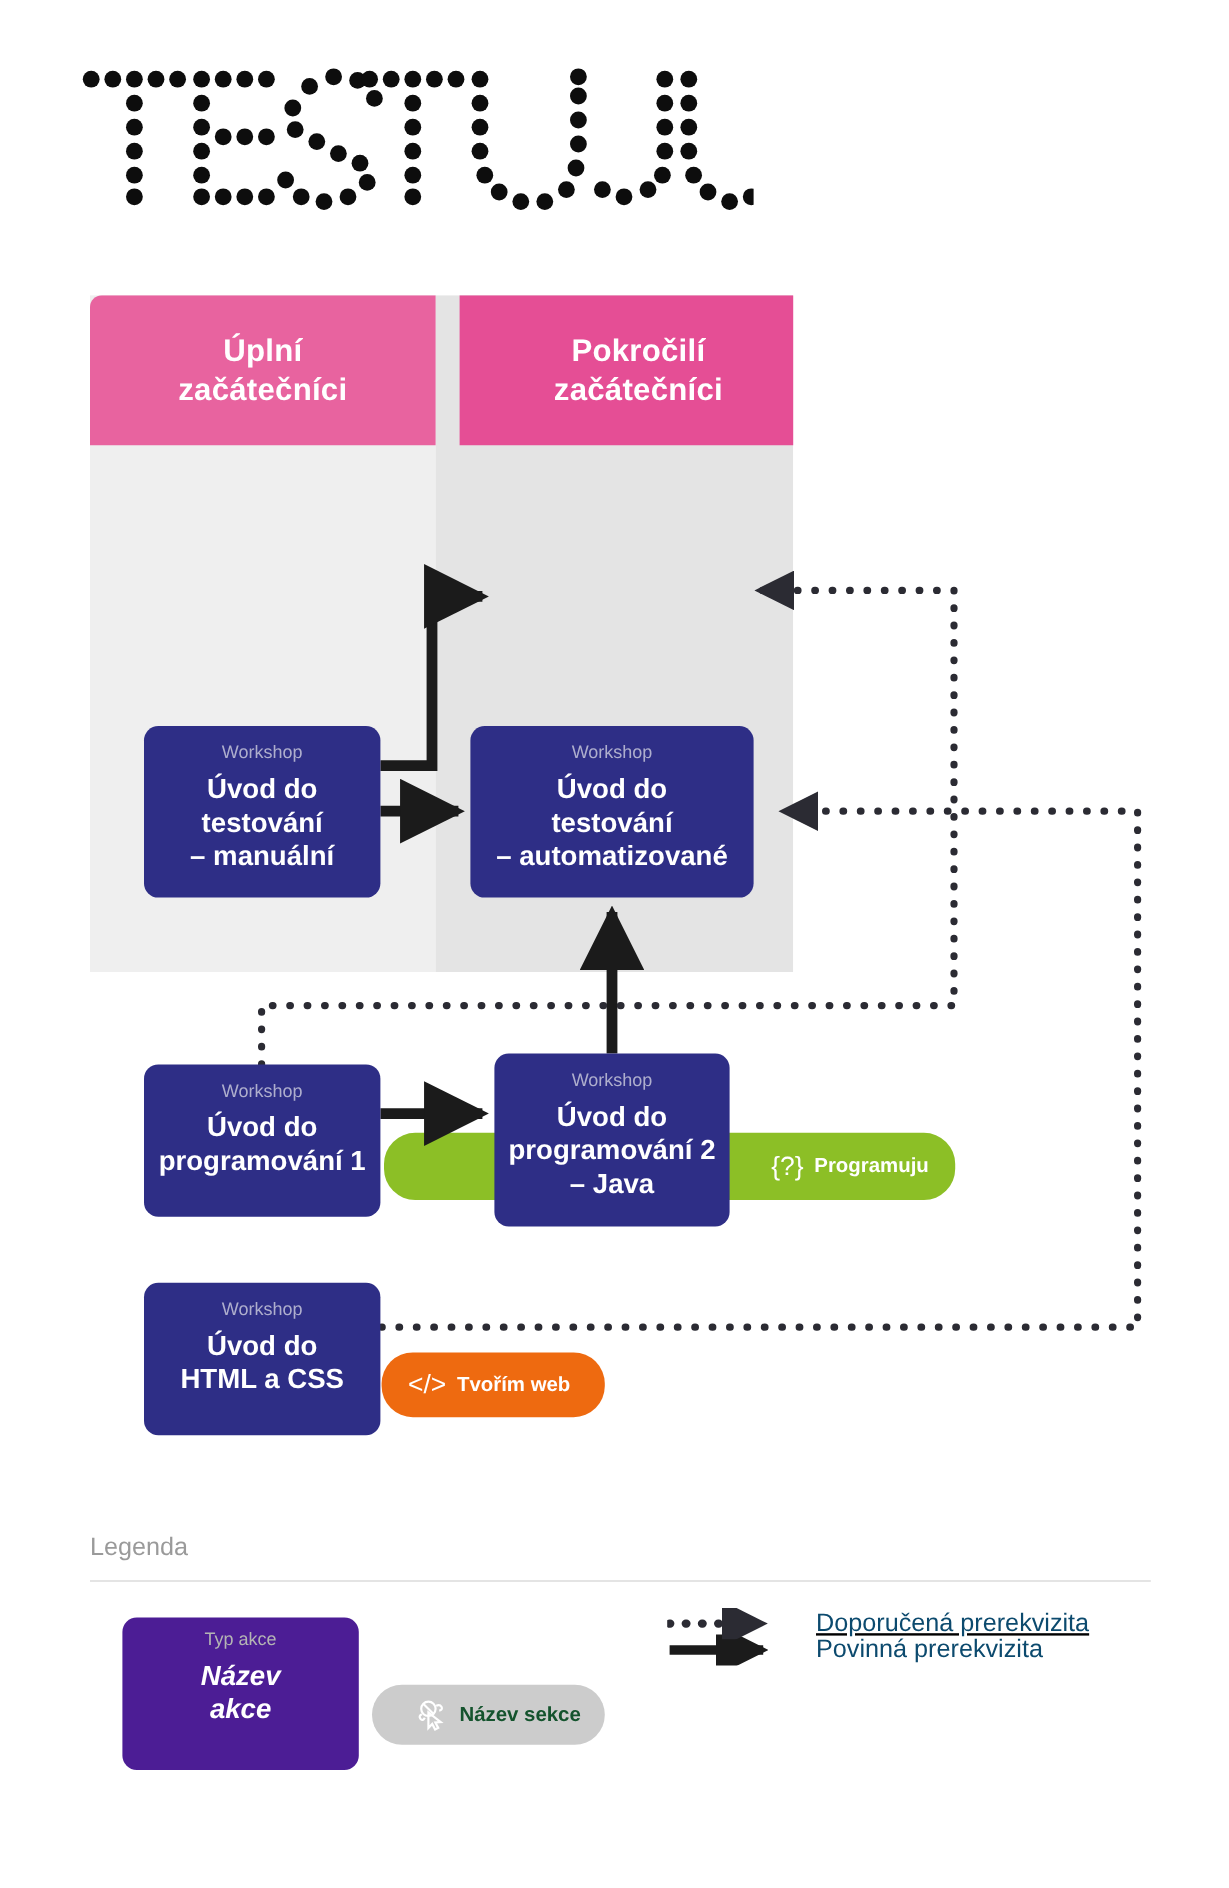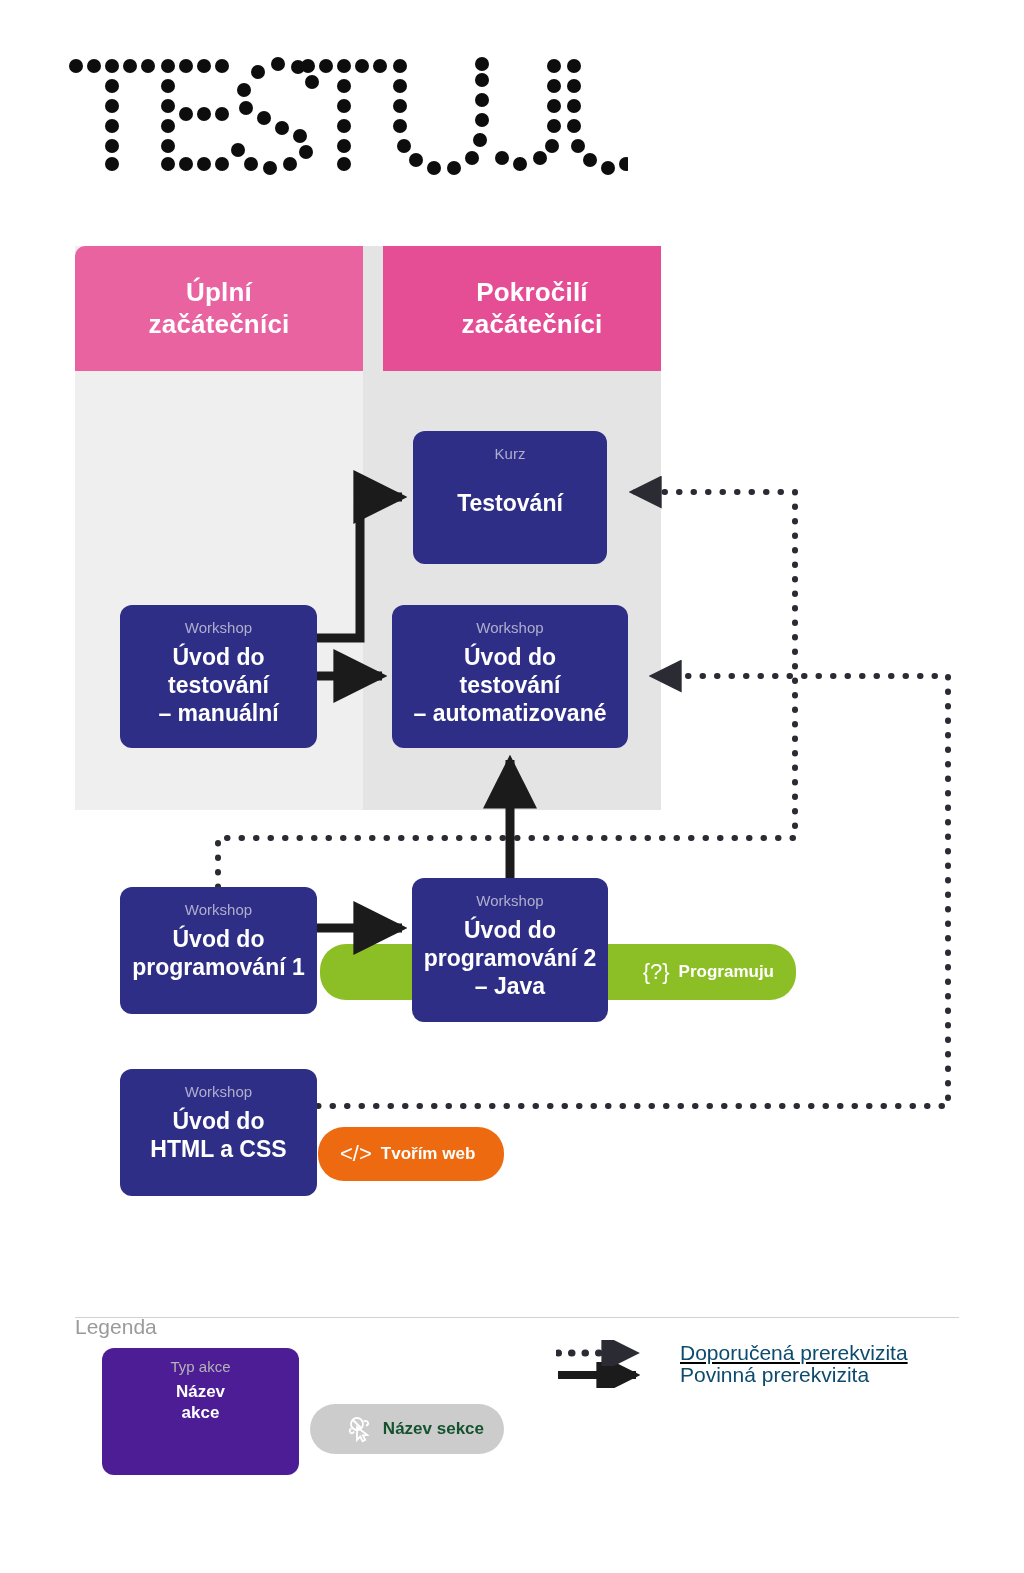--- a/index.html
+++ b/index.html
@@ -66,33 +66,33 @@
   .badge-orange { left: 318px; top: 1127px; width: 186px; height: 54px; background: #ee6a10;
                   justify-content: flex-start; padding-left: 22px; }
   .badge-green  .sico { margin-left: 0; }
 
   
   .wires { position: absolute; left: 0; top: 0; width: 1024px; height: 1573px; z-index: 4; }
 
   
   .legend-title {
     position: absolute; left: 75px; top: 1278px;
-    font-size: 21px; color: #9a9a9a; margin-top: 37px;
+    font-size: 21px; color: #9a9a9a;
   }
   .legend-rule {
     position: absolute; left: 75px; top: 1317px; width: 884px; height: 1px;
     background: #d2d2d2;
   }
   .leg-card {
     position: absolute; left: 102px; top: 1348px; width: 197px; height: 127px;
     background: #4c1d95; border-radius: 12px; color: #fff; text-align: center;
     display: flex; flex-direction: column; align-items: center; padding-top: 9px; z-index: 6;
   }
   .leg-card .type  { font-size: 15px; color: #b4b4b4; line-height: 1.35; margin-bottom: 5px; }
-  .leg-card .title { font-size: 17px; font-weight: 700; line-height: 1.22; }
+  .leg-card .title { font-size: 23px; font-weight: 700; line-height: 1.22; font-style: italic; }
   .leg-badge {
     position: absolute; left: 310px; top: 1404px; width: 194px; height: 50px;
     background: #cccccc; border-radius: 25px; z-index: 3;
     display: flex; align-items: center; justify-content: flex-end; padding-right: 20px;
     color: #14532d; font-size: 17px; font-weight: 600;
   }
   .leg-badge .sico { margin-right: 8px; display: flex; }
 
   .leg-row { position: absolute; display: flex; align-items: center; }
   .leg-row .ltext { font-size: 21px; color: #0c4a6e; margin-left: 24px; white-space: nowrap; }
@@ -240,24 +240,20 @@
 
     <path d="M510,878 L510,760" fill="none" stroke="#1b1b1b" stroke-width="9" marker-end="url(#ah)"></path>
 
     <path d="M317,928 L402,928" fill="none" stroke="#1b1b1b" stroke-width="9" marker-end="url(#ah)"></path>
 
     <path d="M218,887 L218,838 L795,838 L795,492 L632,492" fill="none" stroke="#2b2b33" stroke-width="6" stroke-linecap="round" stroke-dasharray="0.5 14" marker-end="url(#ahd)"></path>
 
     <path d="M318,1106 L948,1106 L948,676 L652,676" fill="none" stroke="#2b2b33" stroke-width="6" stroke-linecap="round" stroke-dasharray="0.5 14" marker-end="url(#ahd)"></path>
   </svg>
 
-  <div class="card c-kurz">
-    <span class="type">Kurz</span>
-    <span class="title" style="white-space:pre-line">Testování</span>
-  </div>
   <div class="card c-man">
     <span class="type">Workshop</span>
     <span class="title" style="white-space:pre-line">Úvod do
 testování
 – manuální</span>
   </div>
   <div class="card c-auto">
     <span class="type">Workshop</span>
     <span class="title" style="white-space:pre-line">Úvod do
 testování

